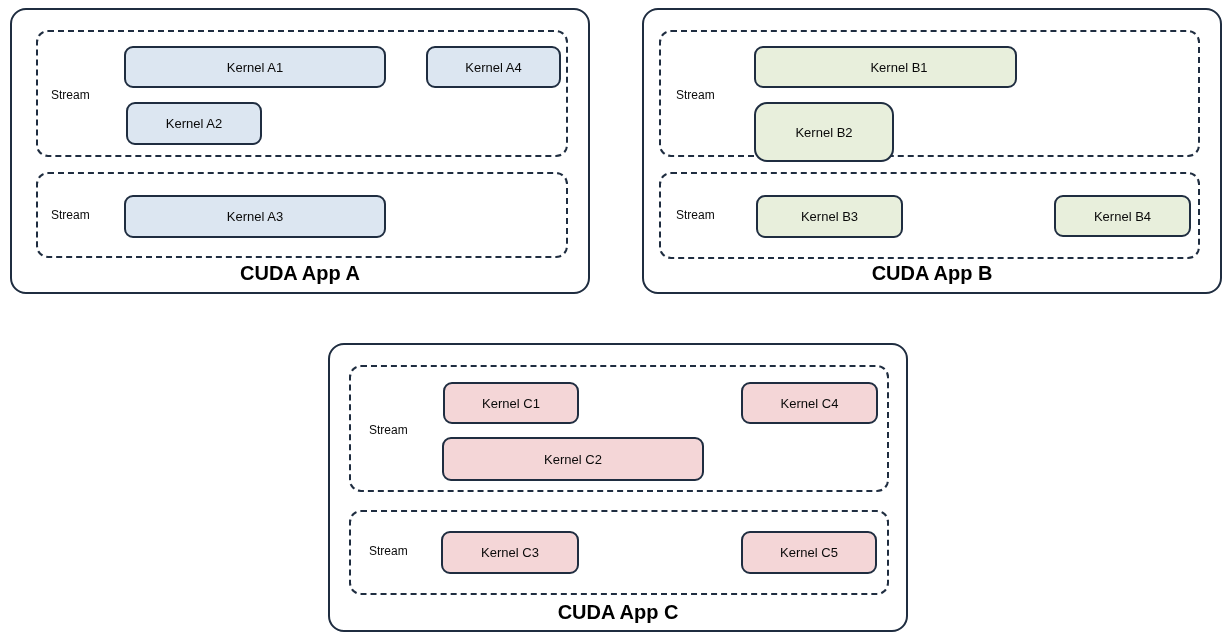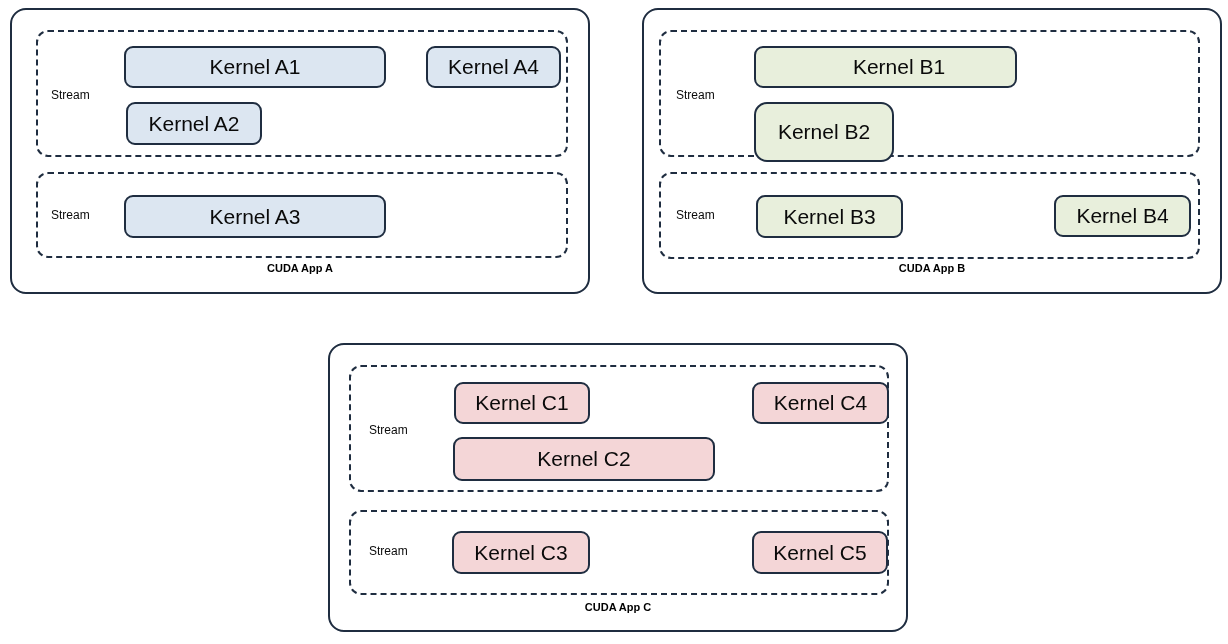--- a/index.html
+++ b/index.html
@@ -30,43 +30,43 @@
   .stream-label{position:absolute;font-size:12px;line-height:20px;color:#0a0a0a;white-space:nowrap;}
   .app-a .s1 .stream-label{left:13px;top:53px;}
   .app-a .s2 .stream-label{left:13px;top:31px;}
   .app-b .s1 .stream-label{left:15px;top:53px;}
   .app-b .s2 .stream-label{left:15px;top:31px;}
   .app-c .s1 .stream-label{left:18px;top:53px;}
   .app-c .s2 .stream-label{left:18px;top:29px;}
 
   .kernel{position:absolute;border:2px solid var(--ink);border-radius:9px;
           display:flex;align-items:center;justify-content:center;
-          font-size:21px;color:#0a0a0a;white-space:nowrap;}
+          font-size:13px;color:#0a0a0a;white-space:nowrap;}
   .app-a .kernel{background:var(--fill-a);}
   .app-b .kernel{background:var(--fill-b);}
-  .app-c .kernel{background:var(--fill-c);margin-left:11px;}
+  .app-c .kernel{background:var(--fill-c);}
 
   .ka1{left:86px;top:14px;width:262px;height:42px;}
   .ka4{left:388px;top:14px;width:135px;height:42px;}
   .ka2{left:88px;top:70px;width:136px;height:43px;}
   .ka3{left:86px;top:21px;width:262px;height:43px;}
 
   .kb1{left:93px;top:14px;width:263px;height:42px;padding-left:27px;}
   .kb2{left:93px;top:70px;width:140px;height:60px;border-radius:13px;}
   .kb3{left:95px;top:21px;width:147px;height:43px;}
   .kb4{left:393px;top:21px;width:137px;height:42px;}
 
   .kc1{left:92px;top:15px;width:136px;height:42px;}
   .kc4{left:390px;top:15px;width:137px;height:42px;}
   .kc2{left:91px;top:70px;width:262px;height:44px;}
   .kc3{left:90px;top:19px;width:138px;height:43px;}
   .kc5{left:390px;top:19px;width:136px;height:43px;}
 
   .app-title{position:absolute;left:0;right:0;top:252px;text-align:center;
-             font-weight:700;font-size:11px;color:#000000;}
+             font-weight:700;font-size:20px;color:#000000;}
   .app-c .app-title{top:256px;}
 </style>
 </head>
 <body>
 
 <div class="canvas">
 
   <section class="app app-a">
     <div class="stream s1">
       <span class="stream-label">Stream</span>

